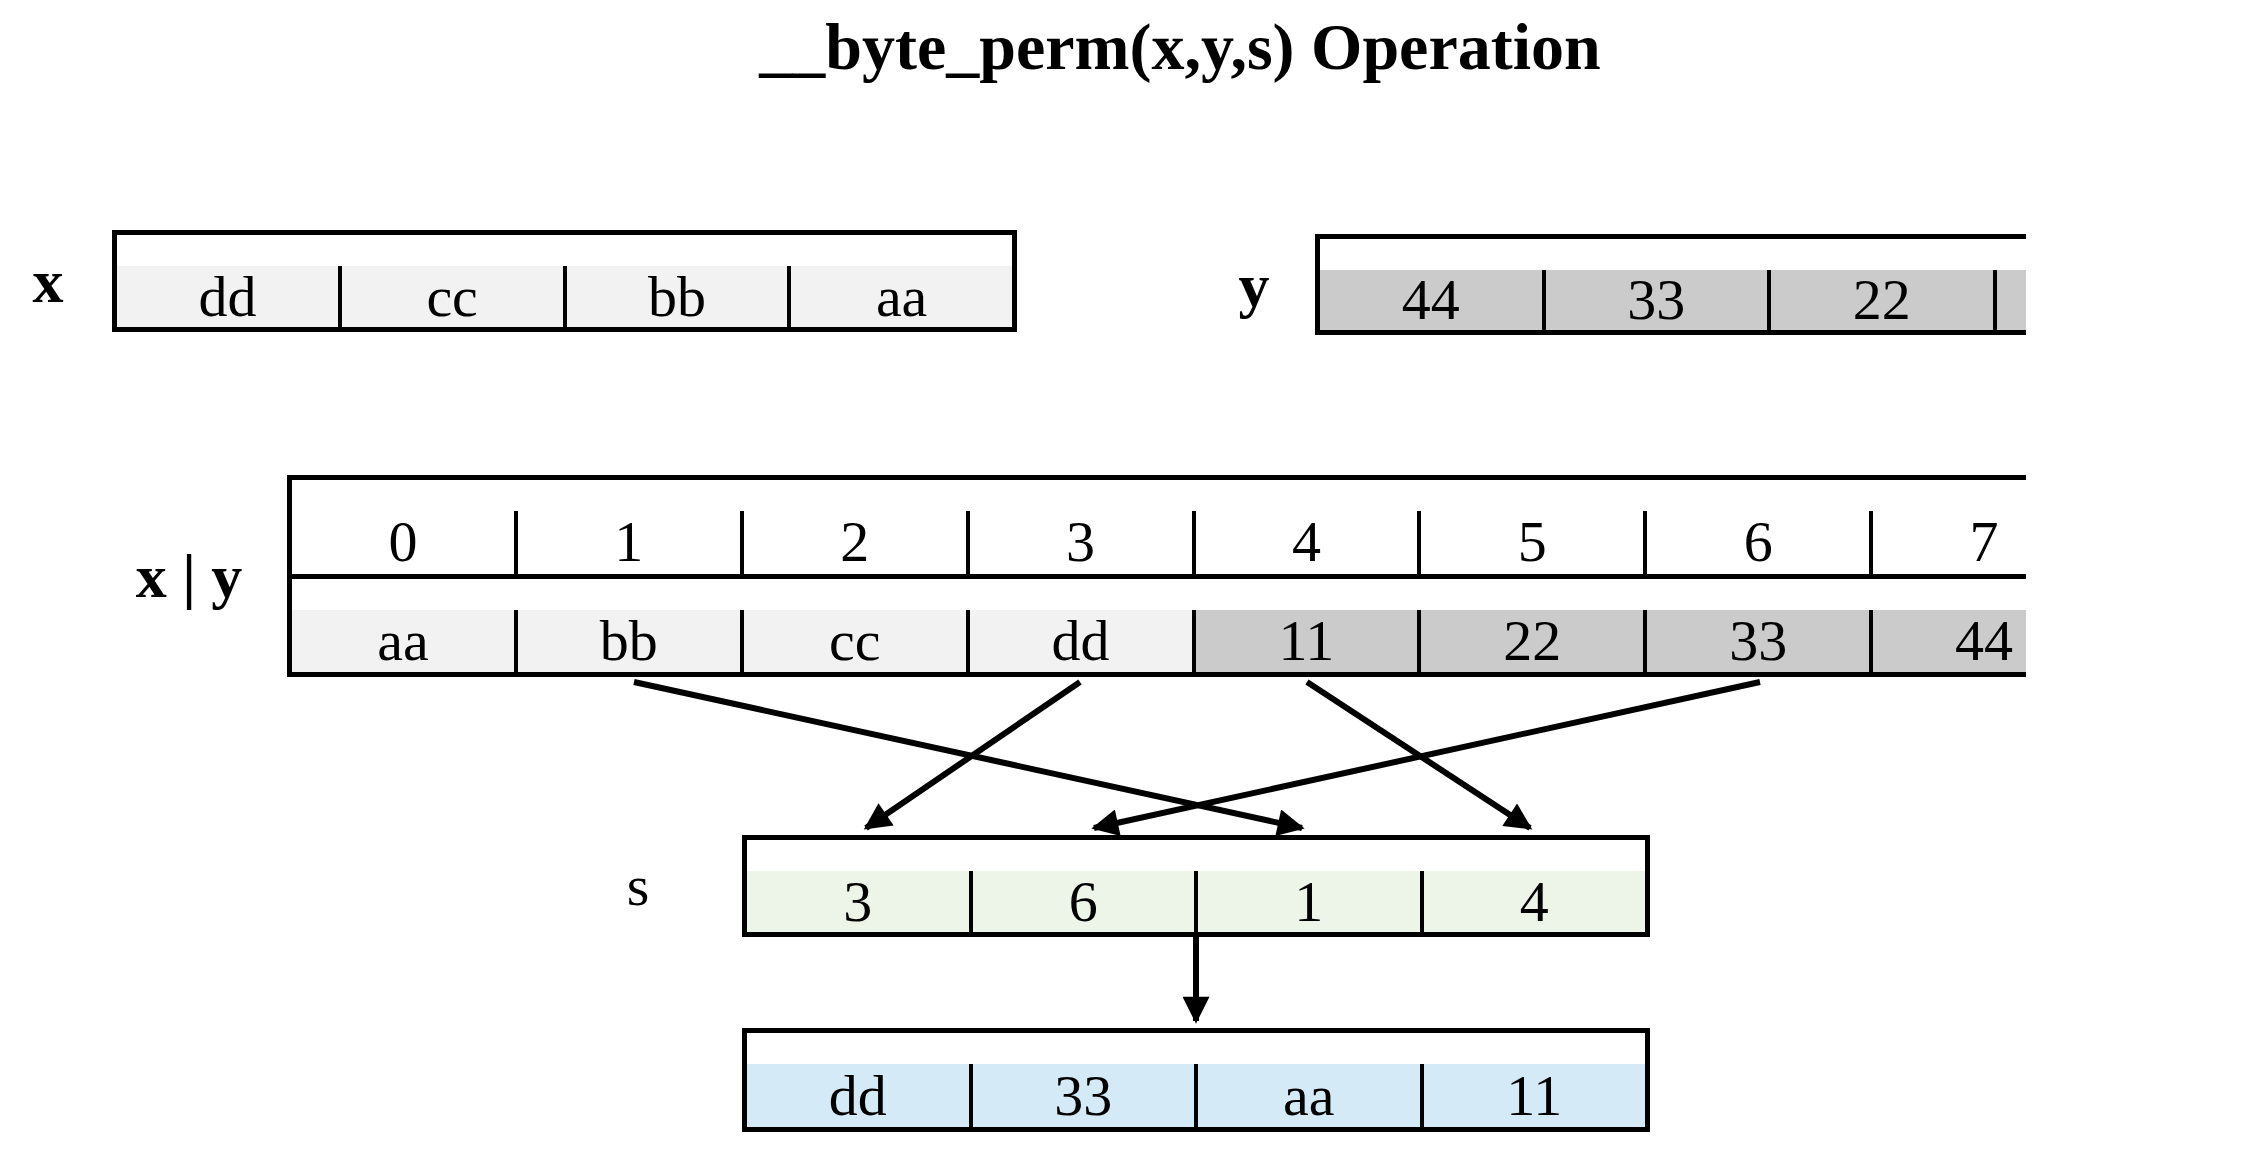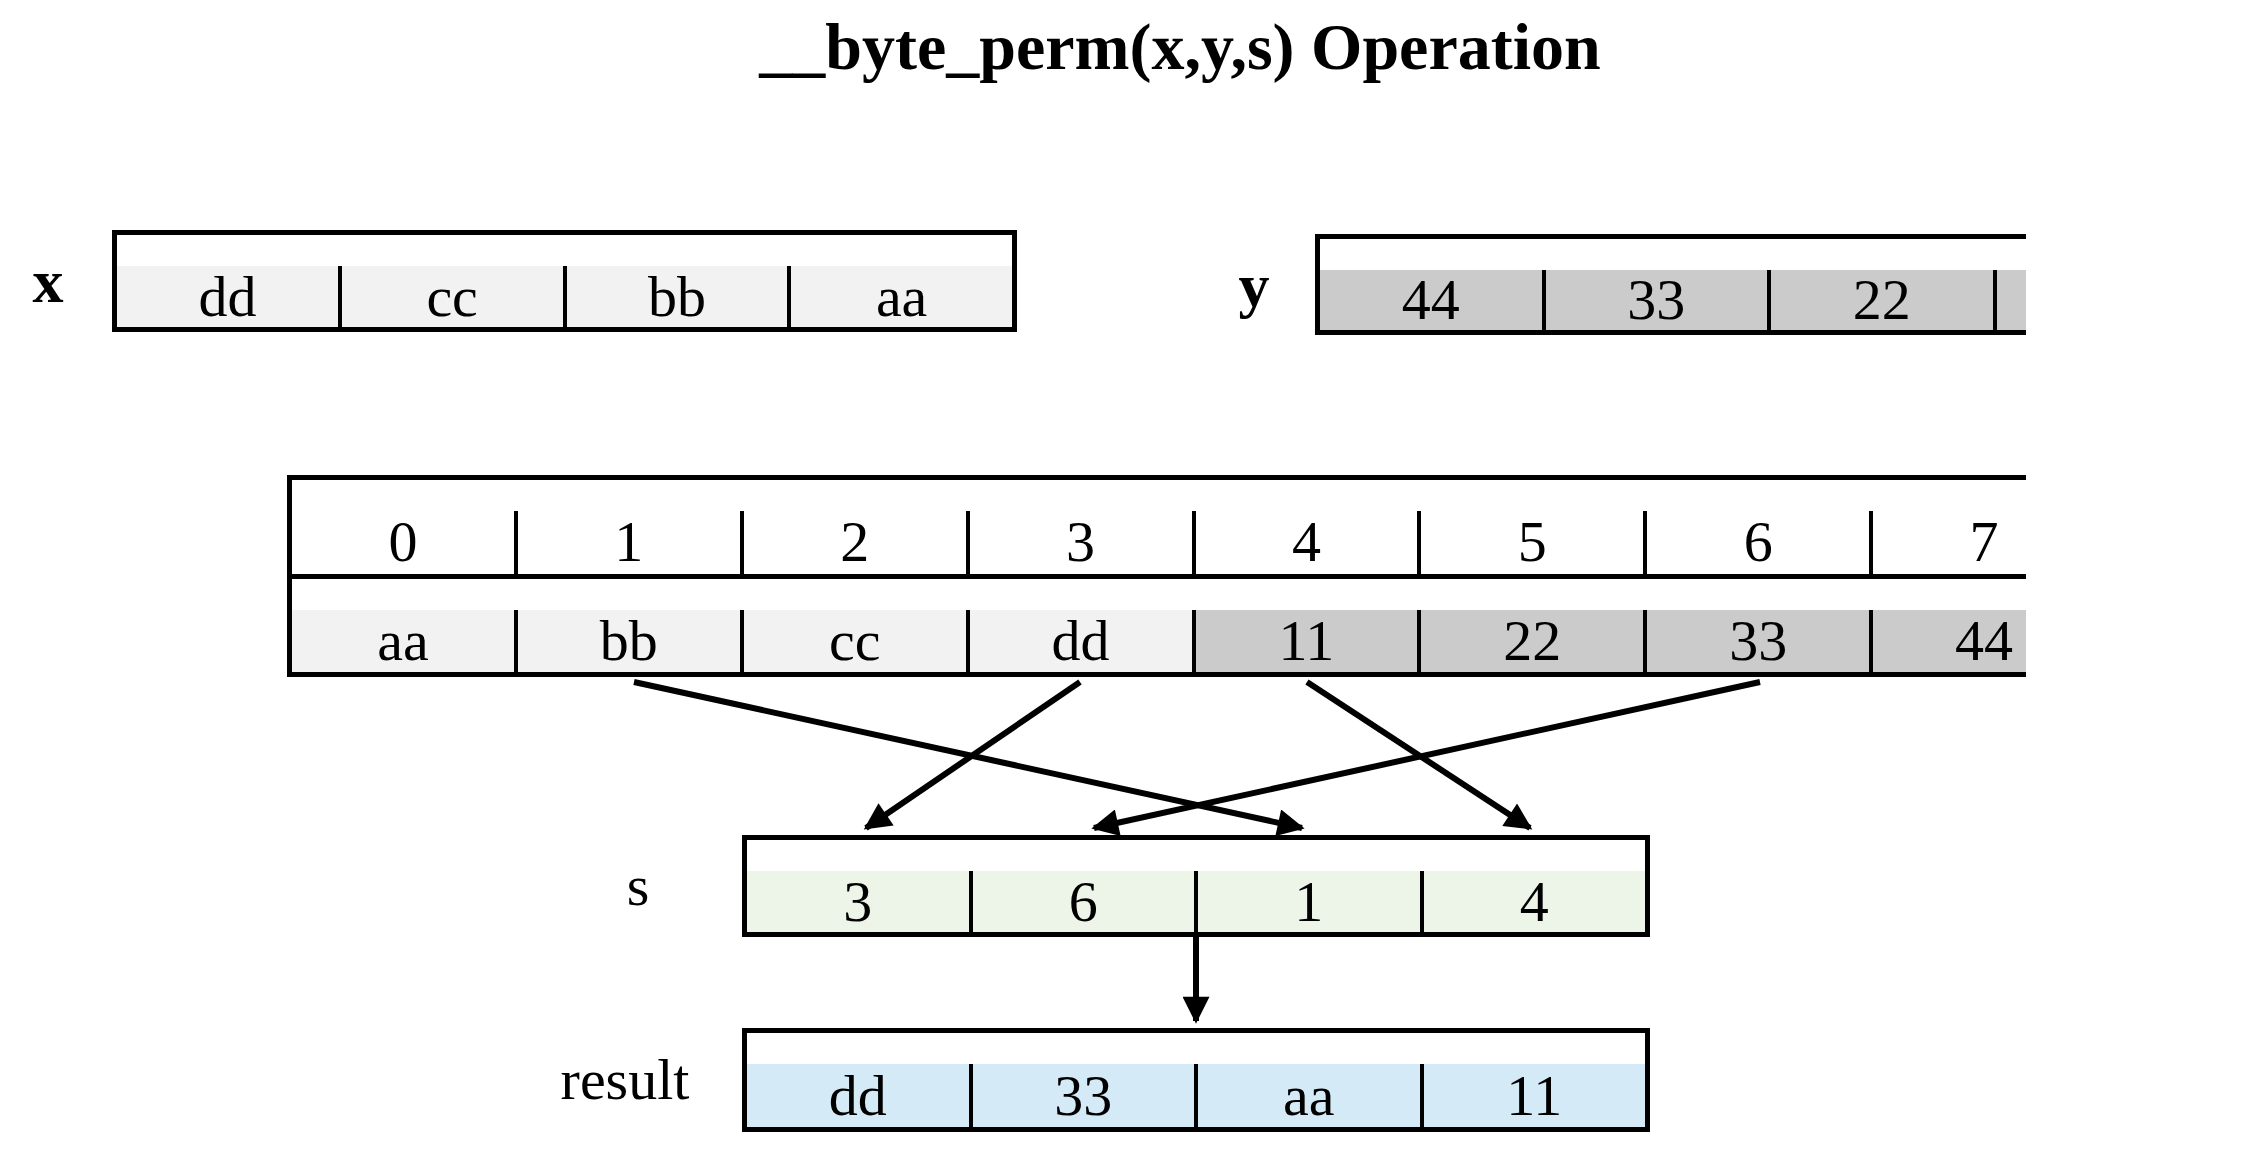--- a/index.html
+++ b/index.html
@@ -122,20 +122,21 @@
   </div>
 
   <div class="reg-label bold" id="y-label">y</div>
   <div class="reg-table" id="y-table">
     <div class="cell" style="background-color: rgb(203, 203, 203);">44</div>
     <div class="cell" style="background-color: rgb(203, 203, 203);">33</div>
     <div class="cell" style="background-color: rgb(203, 203, 203);">22</div>
     <div class="cell" style="background-color: rgb(203, 203, 203);">11</div>
   </div>
 
+  <div class="reg-label bold" id="xy-label">x | y</div>
   <div class="reg-table xy" id="xy-table">
     <div class="xy-row">
       <div class="cell" style="background-color: rgb(255, 255, 255);">0</div>
       <div class="cell" style="background-color: rgb(255, 255, 255);">1</div>
       <div class="cell" style="background-color: rgb(255, 255, 255);">2</div>
       <div class="cell" style="background-color: rgb(255, 255, 255);">3</div>
       <div class="cell" style="background-color: rgb(255, 255, 255);">4</div>
       <div class="cell" style="background-color: rgb(255, 255, 255);">5</div>
       <div class="cell" style="background-color: rgb(255, 255, 255);">6</div>
       <div class="cell" style="background-color: rgb(255, 255, 255);">7</div>
@@ -153,21 +154,20 @@
   </div>
 
   <div class="reg-label" id="s-label">s</div>
   <div class="reg-table" id="s-table">
     <div class="cell" style="background-color: rgb(237, 245, 233);">3</div>
     <div class="cell" style="background-color: rgb(237, 245, 233);">6</div>
     <div class="cell" style="background-color: rgb(237, 245, 233);">1</div>
     <div class="cell" style="background-color: rgb(237, 245, 233);">4</div>
   </div>
 
-  <div class="reg-label" id="result-label">result</div>
   <div class="reg-table" id="result-table">
     <div class="cell" style="background-color: rgb(212, 234, 246);">dd</div>
     <div class="cell" style="background-color: rgb(212, 234, 246);">33</div>
     <div class="cell" style="background-color: rgb(212, 234, 246);">aa</div>
     <div class="cell" style="background-color: rgb(212, 234, 246);">11</div>
   </div>
 
   <svg class="arrows" viewBox="0 0 2252 1160" xmlns="http://www.w3.org/2000/svg">
     <defs>
       <marker id="ah" viewBox="0 0 10 10" refX="9" refY="5" markerWidth="5" markerHeight="4.5" orient="auto-start-reverse">

